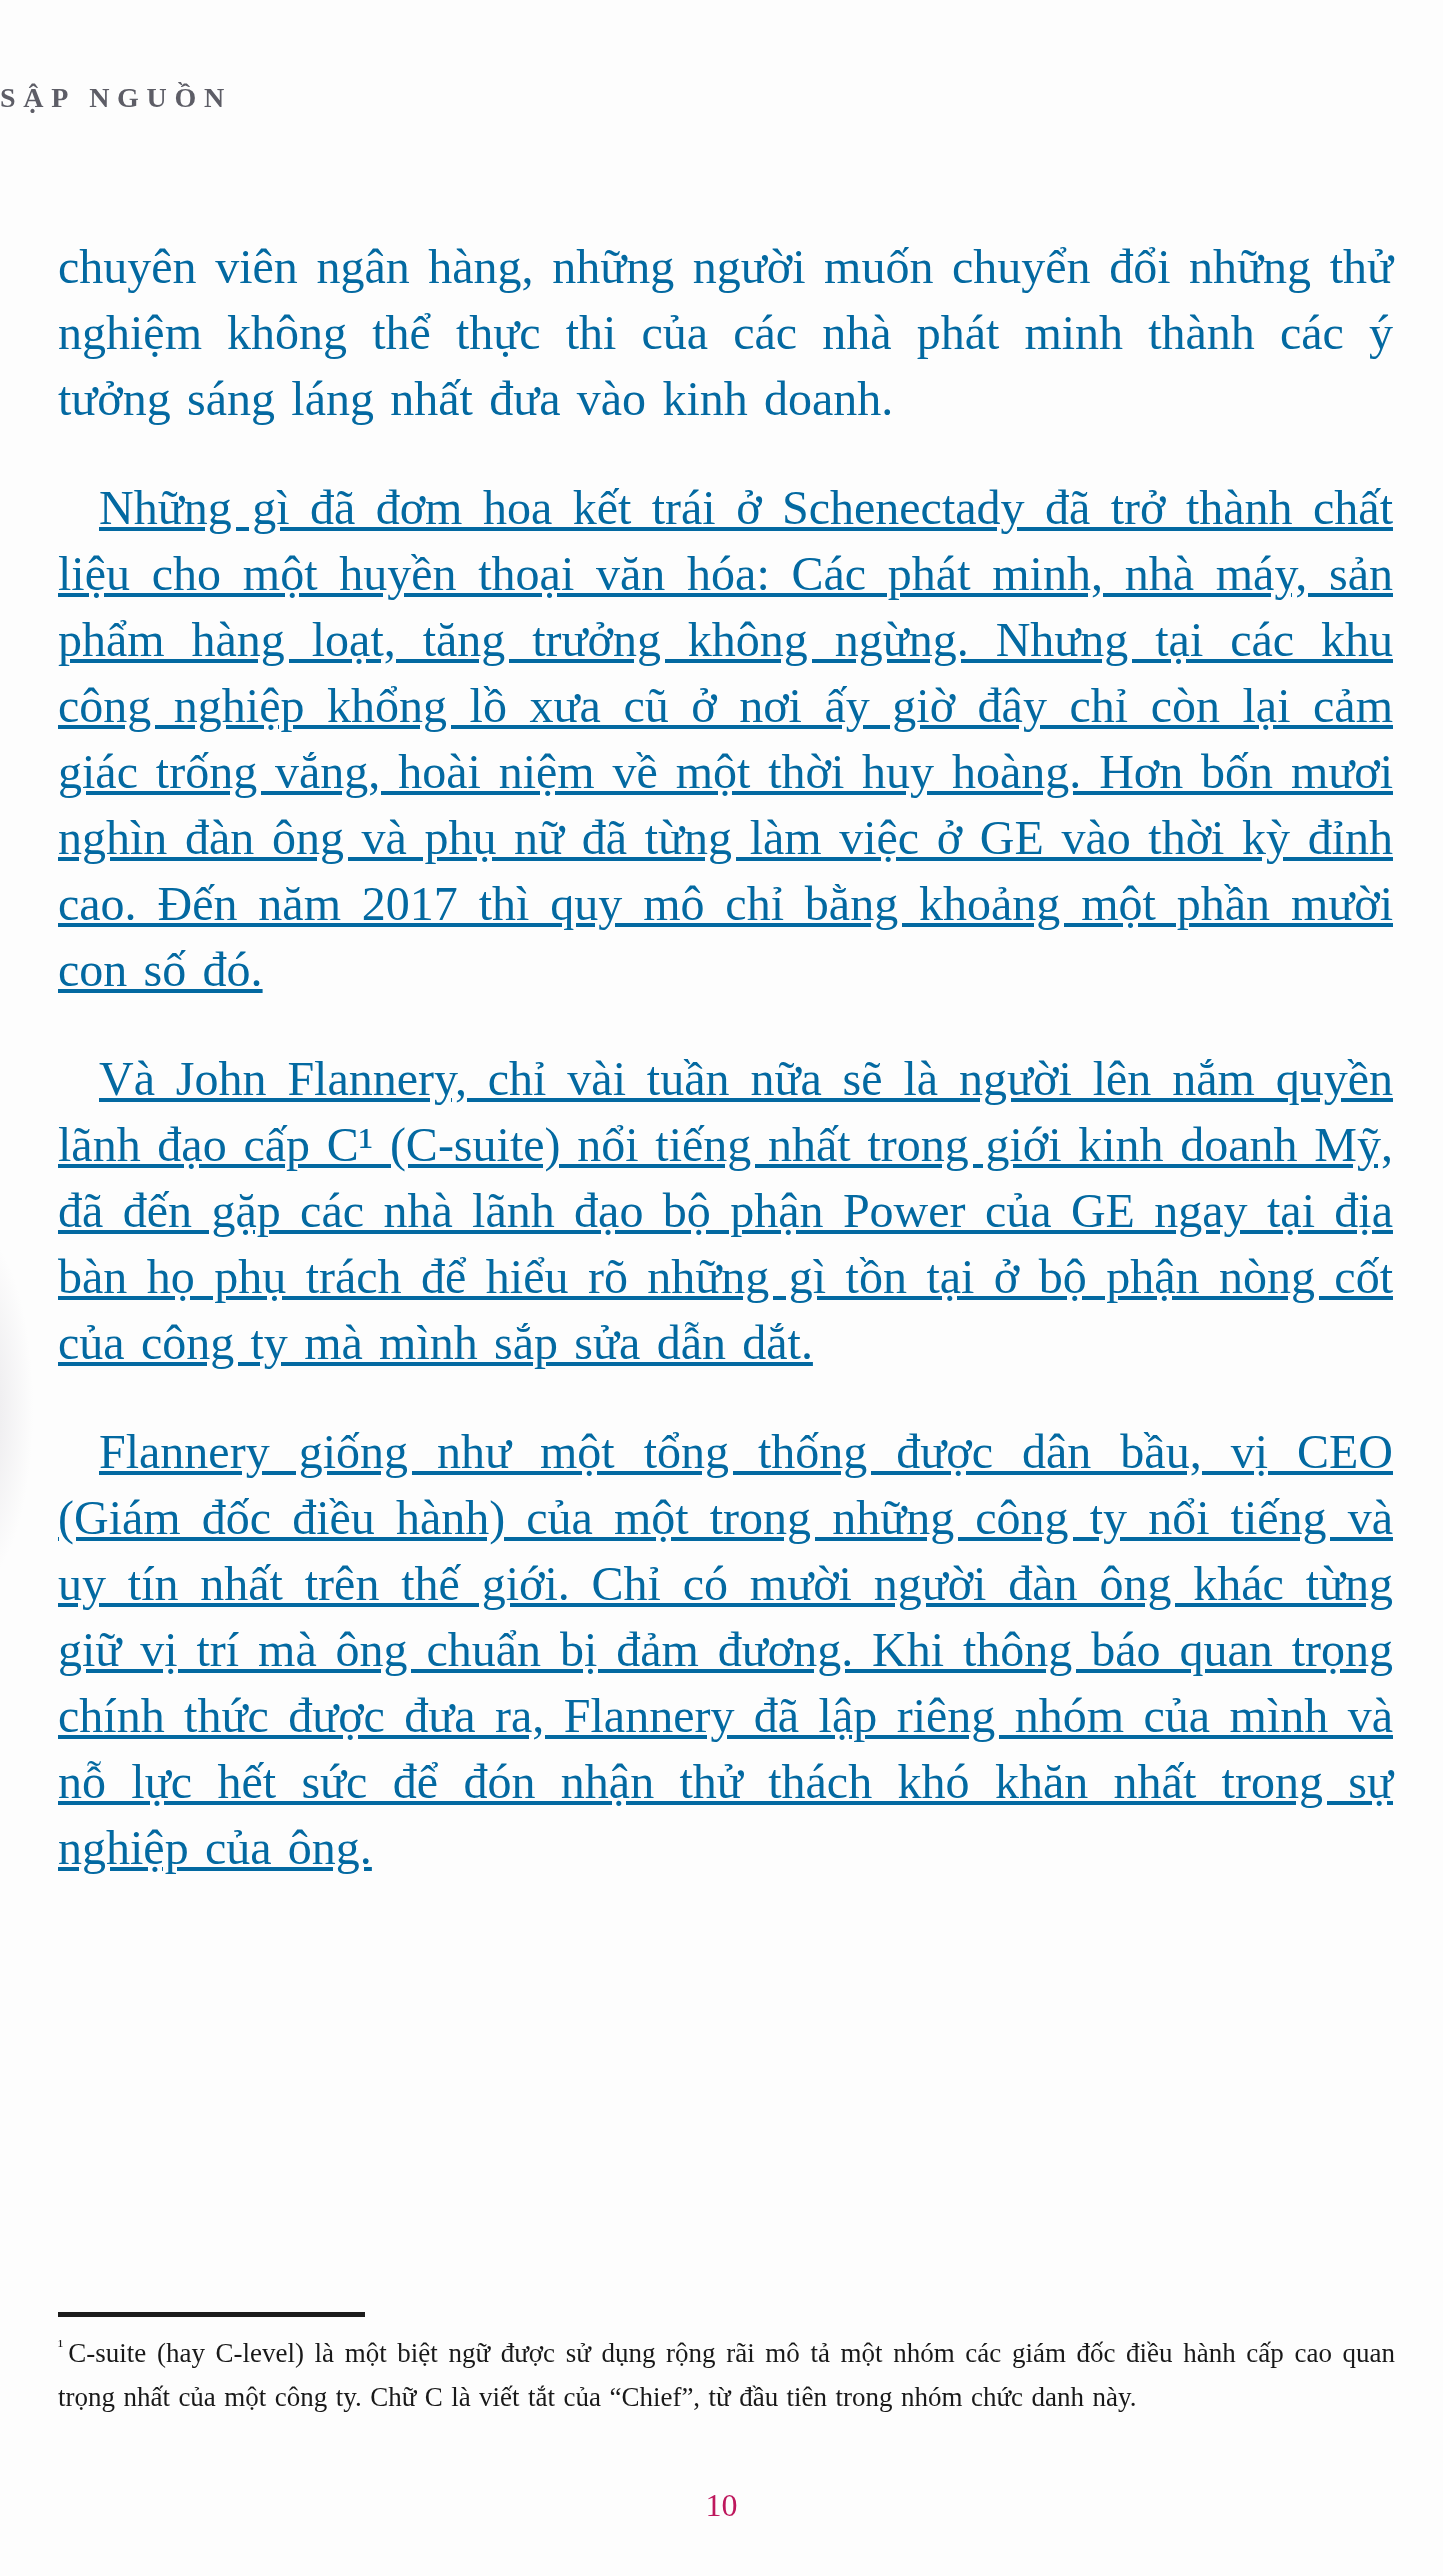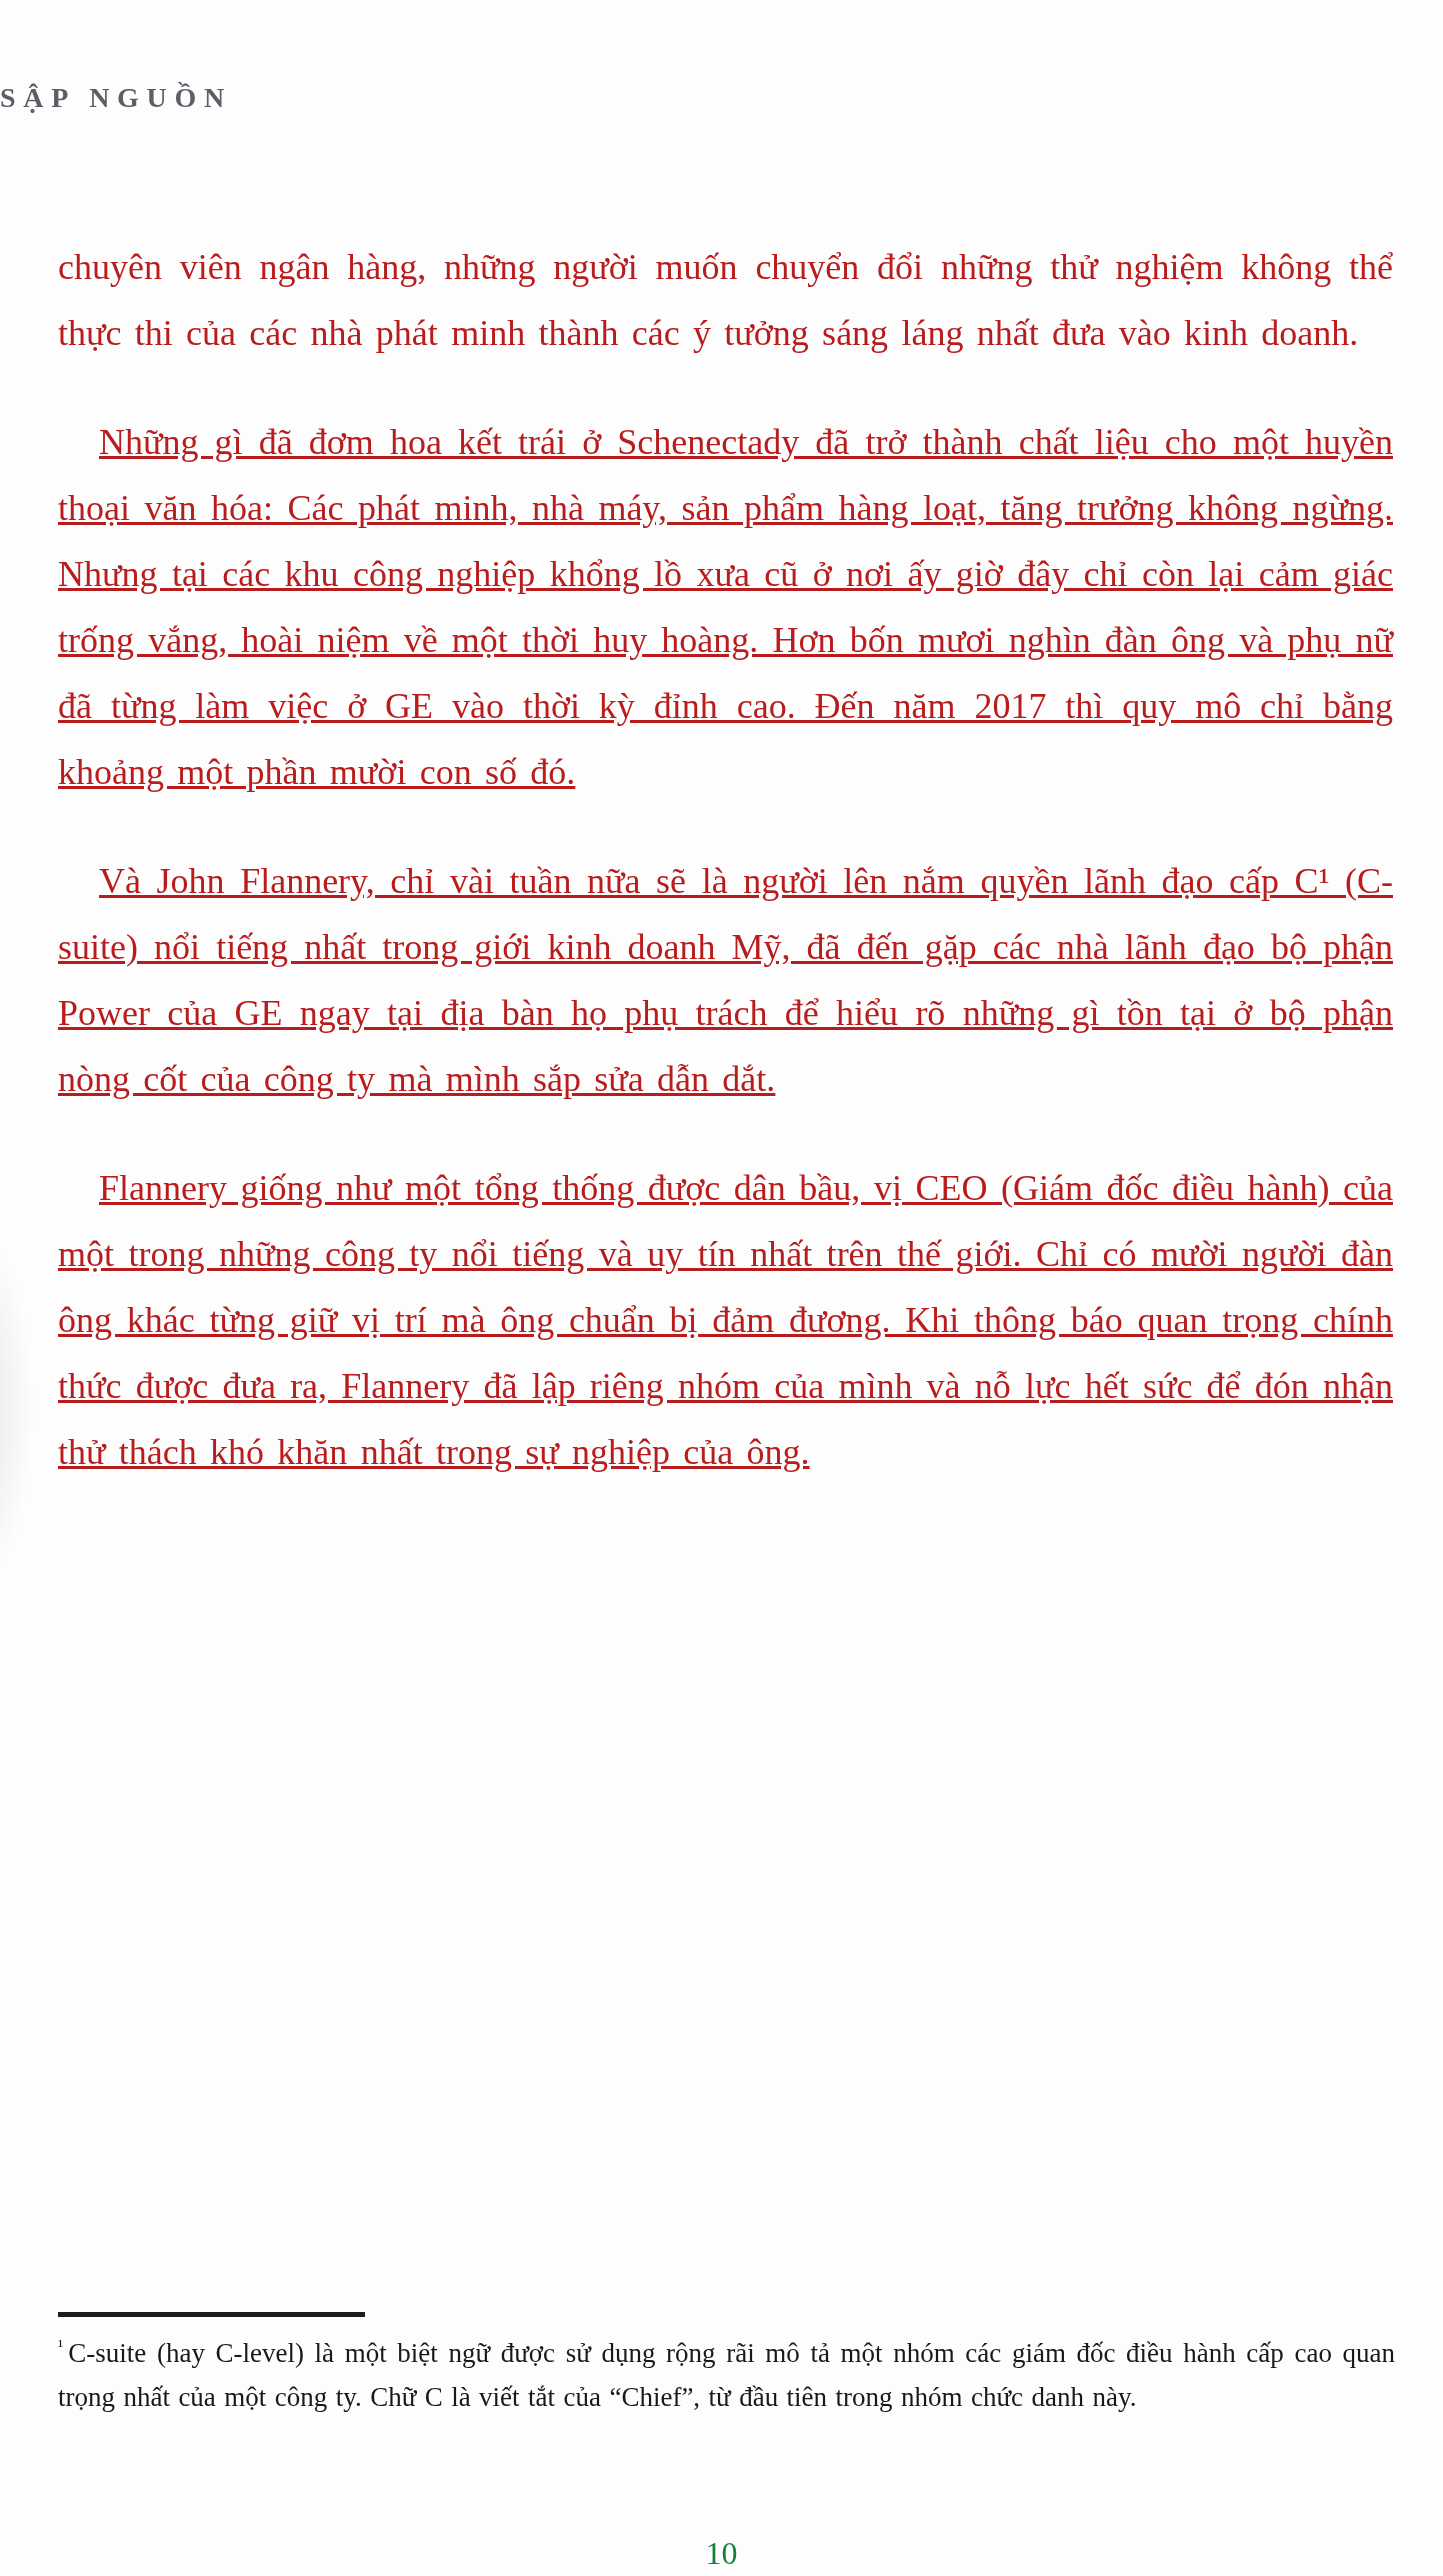--- a/index.html
+++ b/index.html
@@ -25,25 +25,25 @@
     letter-spacing:7.7px;
     color:#3a3b46;
     opacity:.82;
     filter:blur(0.5px);
   }
   .body-text{
     position:absolute;left:58px;right:50px;top:234px;
   }
   .body-text p{
     margin:0 0 43px 0;
-    font-size:36px;
+    font-size:48px;
     line-height:66px;
     text-align:justify;
     word-spacing:4.3px;
-    color:#b91c1c;
+    color:#0369a1;
   }
   .body-text p.indent{text-indent:41px;text-decoration:underline;}
   .footnote{
     position:absolute;left:58px;right:48px;top:2312px;
   }
   .footnote-rule{
     width:307px;height:5.2px;background:#1c1c1c;margin:0 0 13.7px 0;
   }
   .footnote-text{
     font-size:27px;
@@ -56,22 +56,21 @@
   .footnote-text sup{
     font-size:17px;
     vertical-align:super;
     line-height:0;
     margin-right:5.2px;
   }
   .page-number{
     position:absolute;top:2487px;left:0;right:0;
     text-align:center;
     font-size:32px;
-    color:#15803d;
-    margin-top:48px;
+    color:#be185d;
   }
 </style>
 </head>
 <body>
 
 <div class="page">
 
   <div class="scan-shadow"></div>
 
   <div class="running-header">SẬP NGUỒN</div>

